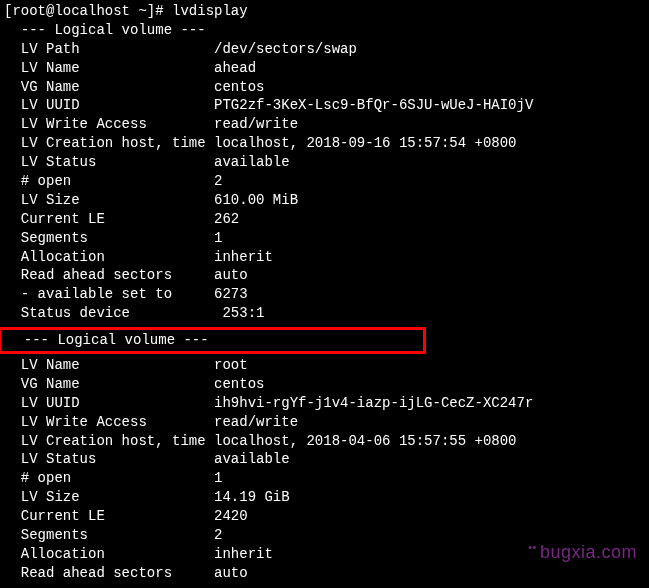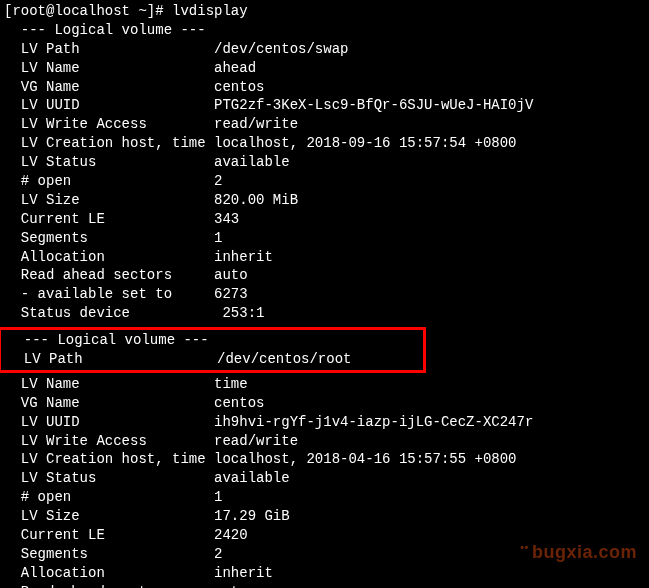--- a/index.html
+++ b/index.html
@@ -29,70 +29,68 @@
       margin-left: -6px;
       margin-top: 4px;
       margin-bottom: 2px;
       display: inline-block;
       width: 428px;
     }
     .watermark {
       position: absolute;
       right: 12px;
       bottom: 24px;
-      color: #c2410c;
+      color: #d946ef;
       font-size: 18px;
       font-family: sans-serif;
       opacity: 0.55;
       letter-spacing: 0.5px;
-      font-weight: bold;
     }
     .watermark-dots {
       font-size: 11px;
       vertical-align: top;
       margin-right: 3px;
     }
   </style>
 </head>
 <body>
 
 
 
 <div class="line"><span>[root@localhost ~]# </span><span>lvdisplay</span></div>
 
 <div class="line">  --- Logical volume ---</div>
-<div class="line"><span>  LV Path               </span> <span>/dev/centos/swap</span></div>
+<div class="line"><span>  LV Path               </span> <span>/dev/sectors/swap</span></div>
 <div class="line"><span>  LV Name               </span> <span>ahead</span></div>
 <div class="line"><span>  VG Name               </span> <span>centos</span></div>
 <div class="line"><span>  LV UUID               </span> <span>PTG2zf-3KeX-Lsc9-BfQr-6SJU-wUeJ-HAI0jV</span></div>
 <div class="line"><span>  LV Write Access       </span> <span>read/write</span></div>
 <div class="line"><span>  LV Creation host, time</span> <span>localhost, 2018-09-16 15:57:54 +0800</span></div>
 <div class="line"><span>  LV Status             </span> <span>available</span></div>
 <div class="line"><span>  # open                </span> <span>2</span></div>
-<div class="line"><span>  LV Size               </span> <span>820.00 MiB</span></div>
-<div class="line"><span>  Current LE            </span> <span>343</span></div>
+<div class="line"><span>  LV Size               </span> <span>610.00 MiB</span></div>
+<div class="line"><span>  Current LE            </span> <span>262</span></div>
 <div class="line"><span>  Segments              </span> <span>1</span></div>
 <div class="line"><span>  Allocation            </span> <span>inherit</span></div>
 <div class="line"><span>  Read ahead sectors    </span> <span>auto</span></div>
 <div class="line"><span>  - available set to    </span> <span>6273</span></div>
 <div class="line"><span>  Status device          </span> <span>253:1</span></div>
 
 <div class="highlight-box">
 <div class="line">  --- Logical volume ---</div>
-<div class="line"><span>  LV Path               </span> <span>/dev/centos/root</span></div>
 </div>
 
-<div class="line"><span>  LV Name               </span> <span>time</span></div>
+<div class="line"><span>  LV Name               </span> <span>root</span></div>
 <div class="line"><span>  VG Name               </span> <span>centos</span></div>
 <div class="line"><span>  LV UUID               </span> <span>ih9hvi-rgYf-j1v4-iazp-ijLG-CecZ-XC247r</span></div>
 <div class="line"><span>  LV Write Access       </span> <span>read/write</span></div>
-<div class="line"><span>  LV Creation host, time</span> <span>localhost, 2018-04-16 15:57:55 +0800</span></div>
+<div class="line"><span>  LV Creation host, time</span> <span>localhost, 2018-04-06 15:57:55 +0800</span></div>
 <div class="line"><span>  LV Status             </span> <span>available</span></div>
 <div class="line"><span>  # open                </span> <span>1</span></div>
-<div class="line"><span>  LV Size               </span> <span>17.29 GiB</span></div>
+<div class="line"><span>  LV Size               </span> <span>14.19 GiB</span></div>
 <div class="line"><span>  Current LE            </span> <span>2420</span></div>
 <div class="line"><span>  Segments              </span> <span>2</span></div>
 <div class="line"><span>  Allocation            </span> <span>inherit</span></div>
 <div class="line"><span>  Read ahead sectors    </span> <span>auto</span></div>
 
 
 
 <div class="watermark"><span class="watermark-dots">••</span><span>bugxia.com</span></div>
 
 

